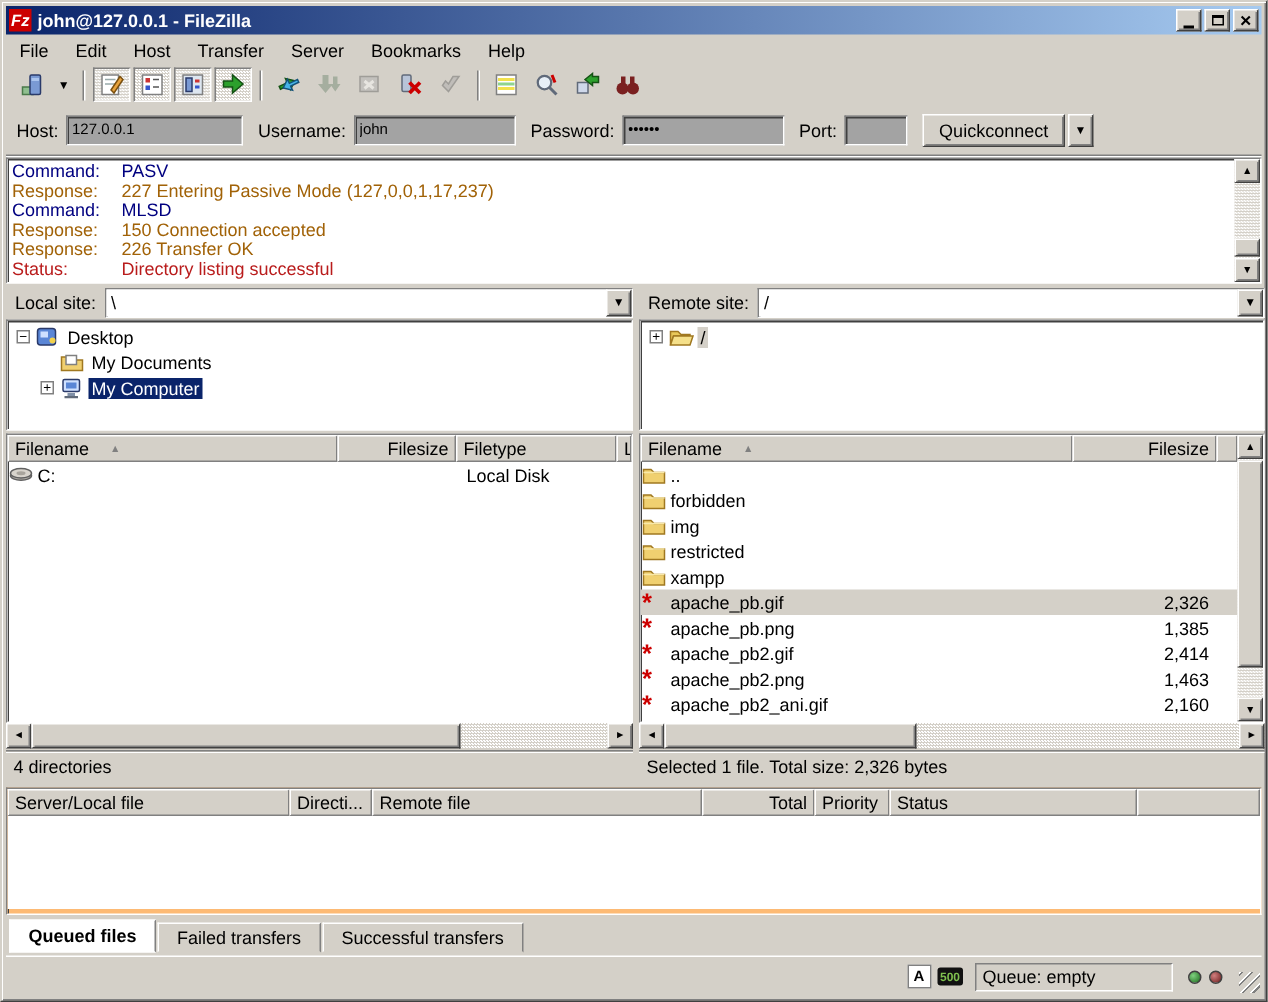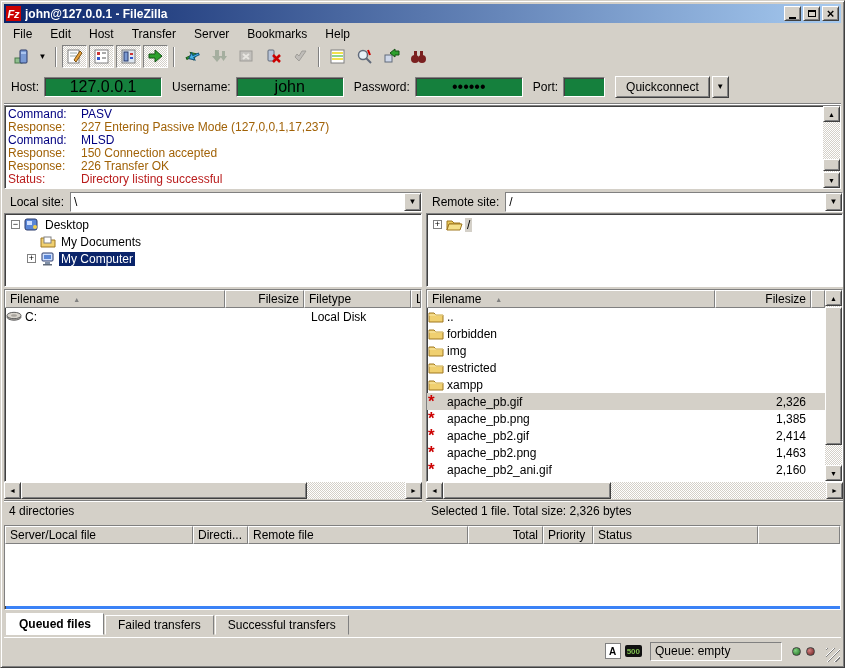--- a/index.html
+++ b/index.html
@@ -30,21 +30,21 @@
     background-image:conic-gradient(#fff 25%, #d4d0c8 0 50%, #fff 0 75%, #d4d0c8 0);background-size:2px 2px;}
   .tbtn svg{display:block;}
   .tbtn.dim svg{opacity:.45;filter:grayscale(80%);}
   .tsep{width:2px;height:20px;margin:0 4px;border-left:1px solid #808080;border-right:1px solid #fff;}
   .ddarrow{font-size:8px;color:#000;width:13px;text-align:center;}
   
   .quickbar{position:absolute;left:3px;top:69px;right:3px;height:34px;display:flex;align-items:center;font-size:12px;
     border-bottom:1px solid #808080;box-shadow:0 1px 0 #fff;}
   .quickbar label{margin:0 5px 0 10px;}
   .qfield{height:20px;border:1px solid;border-color:#808080 #fff #fff #808080;box-shadow:inset 1px 1px 0 #404040;
-    background:#15803d;font-size:16px;padding:1px 3px;outline:none;text-align:center;}
+    background:#a3a3a3;font-size:10px;padding:1px 3px;outline:none;}
   .qc-btn{height:22px;padding:0 10px;font-size:12px;margin-left:10px;}
   .qc-dd{width:17px;height:22px;display:flex;align-items:center;justify-content:center;margin-left:2px;font-size:8px;}
   
   .log{position:absolute;left:3px;top:104px;right:3px;height:84px;background:#fff;
     border:1px solid;border-color:#808080 #fff #fff #808080;box-shadow:inset 1px 1px 0 #404040;
     font-size:12px;overflow:hidden;}
   .logline{display:flex;height:13px;line-height:13px;white-space:nowrap;}
   .loglabel{width:76px;flex:none;padding-left:3px;}
   .logline.command{color:#000080;}
   .logline.response{color:#a16207;}
@@ -89,21 +89,21 @@
   .lrow.selected{background:#d4d0c8;}
   .lcell{display:flex;align-items:center;overflow:hidden;padding:0 1px;}
   .lcell.right{justify-content:flex-end;padding-right:5px;}
   .fico{width:17px;height:14px;flex:none;position:relative;margin-right:2px;}
   .staricon{color:#cc0000;font-weight:bold;font-size:17px;line-height:13px;width:15px;text-align:center;}
   
   .pstatus{position:absolute;top:499px;height:21px;font-size:12px;display:flex;align-items:center;padding:0 5px;
     border-top:1px solid #808080;box-shadow:inset 0 1px 0 #fff;}
   .hsb{position:absolute;top:481px;height:17px;}
   
-  .queue{position:absolute;left:3px;top:524px;right:3px;height:85px;background:#3b82f6;
+  .queue{position:absolute;left:3px;top:524px;right:3px;height:85px;background:#fdba74;
     border:1px solid;border-color:#808080 #fff #fff #808080;box-shadow:inset 1px 1px 0 #404040;overflow:hidden;}
   
   .tabsrow{position:absolute;left:3px;top:611px;right:3px;height:23px;display:flex;align-items:flex-end;padding-left:2px;}
   .tab{height:20px;padding:0 12px;font-size:12px;display:flex;align-items:center;
     border:1px solid;border-color:#fff #808080 #d4d0c8 #fff;background:#d4d0c8;margin-right:1px;}
   .tab.active{background:#fff;font-weight:bold;height:22px;border-bottom-color:#fff;}
   
   .statusbar{position:absolute;left:3px;right:3px;bottom:3px;height:27px;display:flex;align-items:center;justify-content:flex-end;
     border-top:1px solid #fff;}
   .aind{width:16px;height:16px;background:#fff;border:1px solid #808080;font-size:10px;font-weight:bold;

